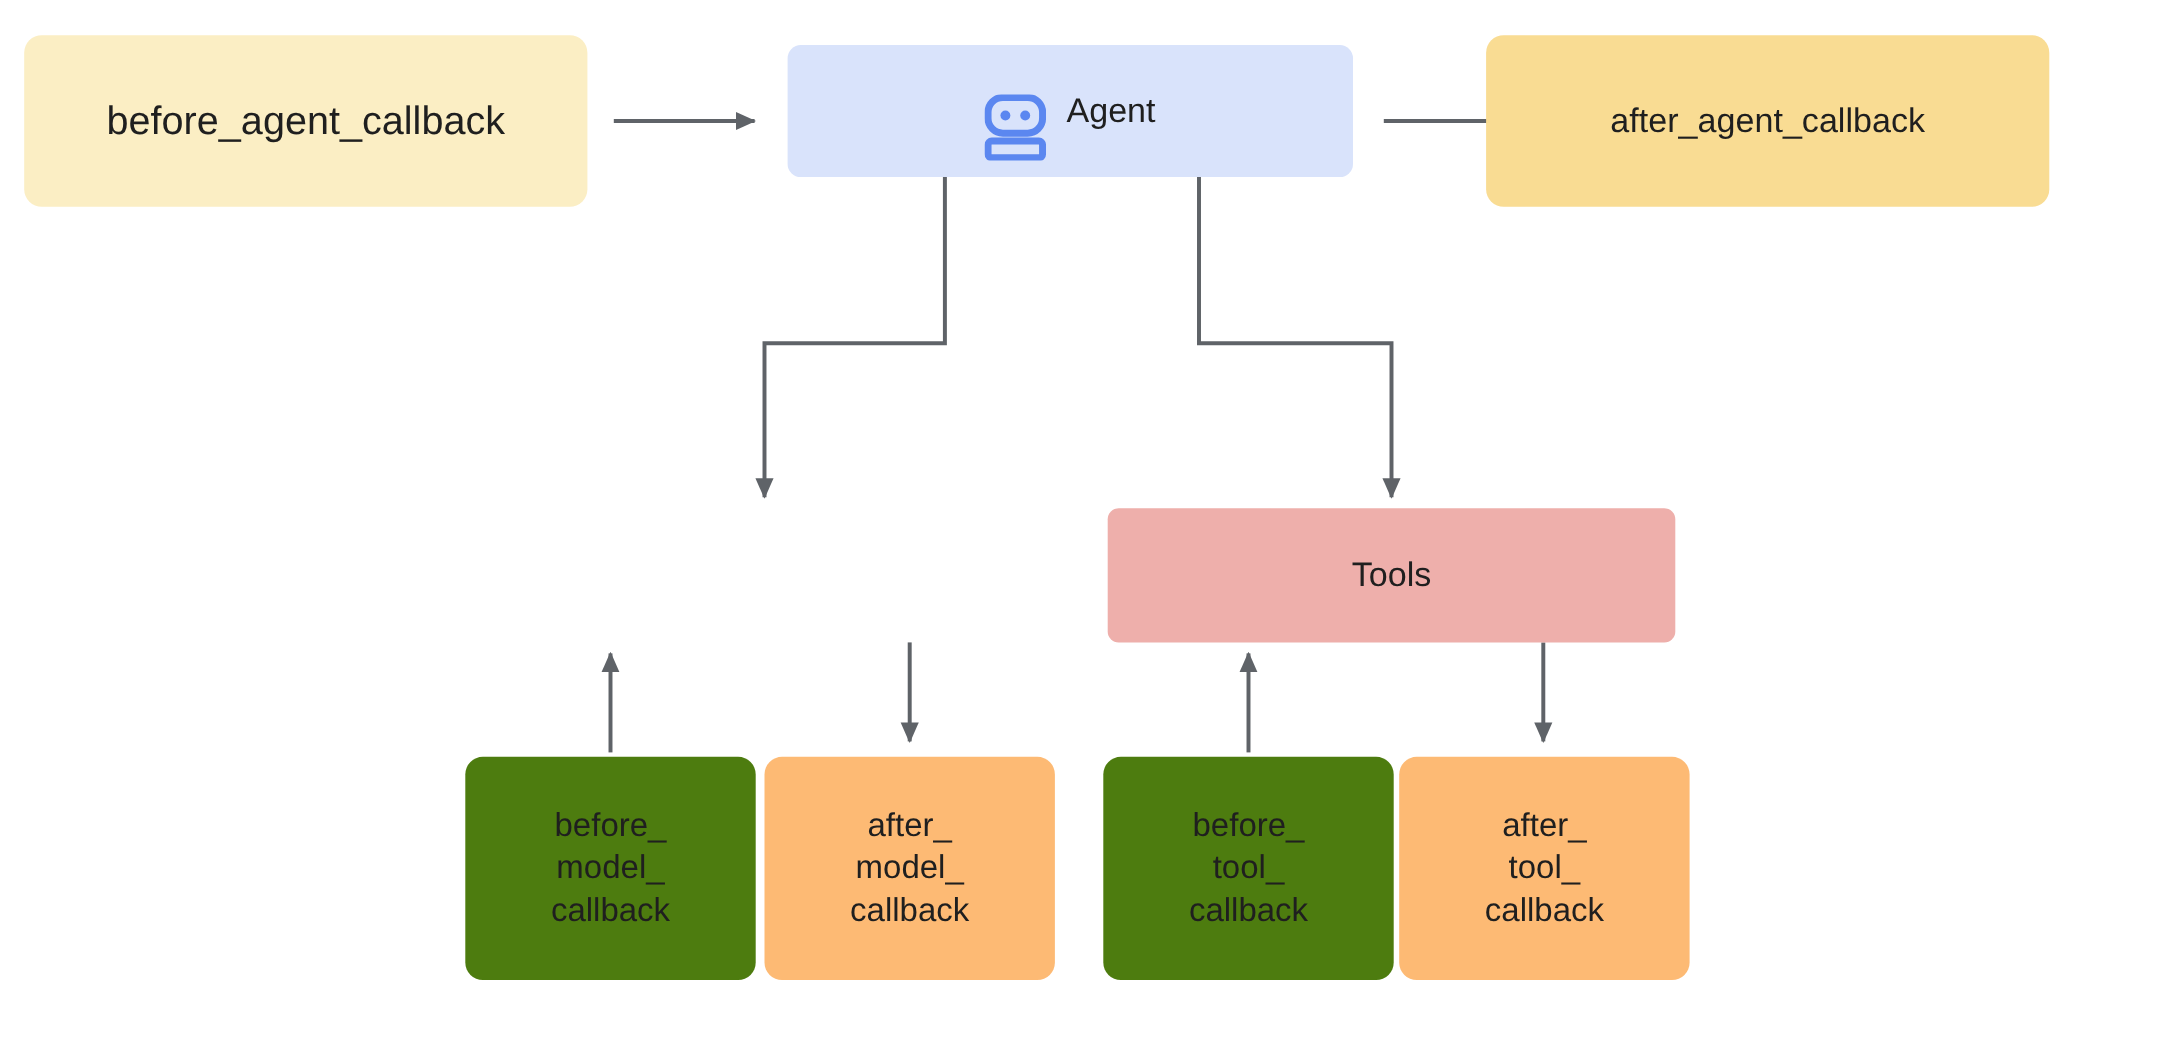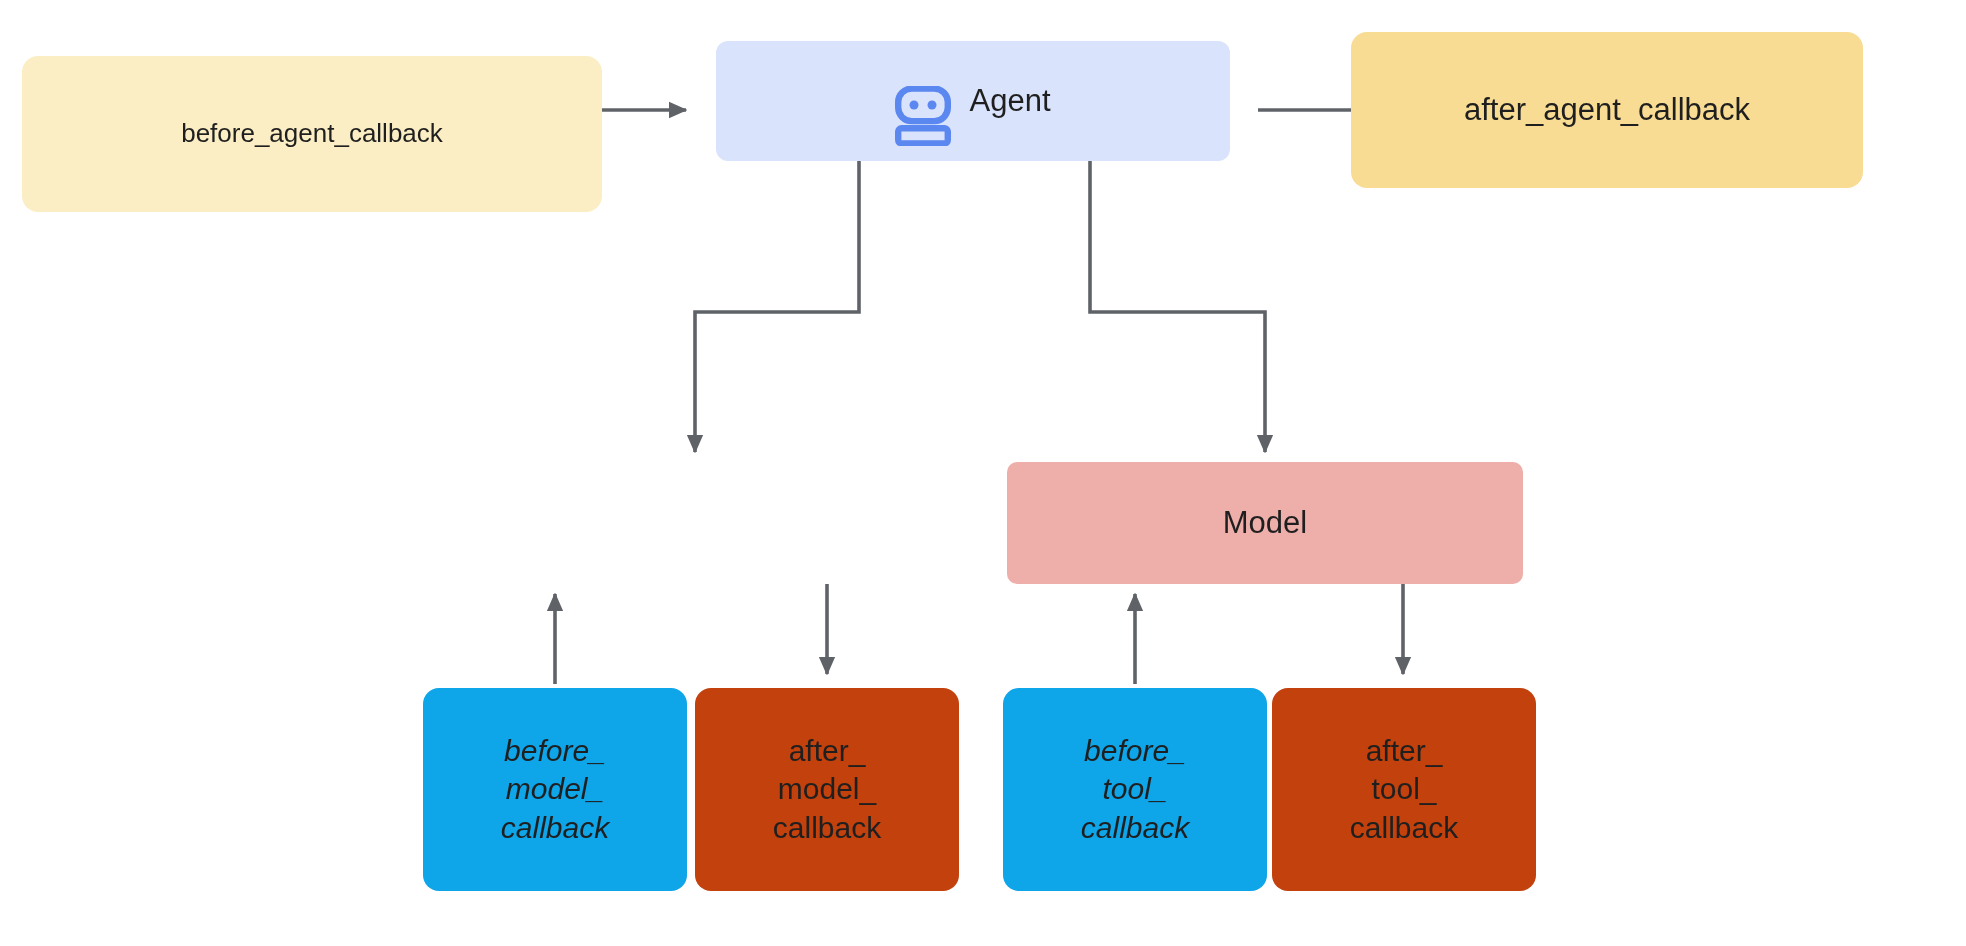--- a/index.html
+++ b/index.html
@@ -40,25 +40,24 @@
   }
   .node-inner {
     display: flex;
     align-items: center;
     justify-content: center;
     gap: 18px;
   }
 
   
   #node-before-agent {
-    left: 22px;  top: 32px;  width: 580px; height: 156px;
+    left: 22px;  top: 32px;  width: 512px; height: 156px;
     background: #fbeec4;
     border-radius: 16px;
-    font-size: 26px;
-    margin-top: 24px;
+    font-size: 36px;
   }
   #node-agent {
     left: 716px; top: 41px;  width: 514px; height: 120px;
     background: #d9e3fb;
     border-radius: 12px;
     font-size: 31px;
   }
   #node-after-agent {
     left: 1351px; top: 32px; width: 512px; height: 156px;
     background: #f9dc93;
@@ -81,22 +80,22 @@
   }
 
   
   .cb {
     width: 264px;
     height: 203px;
     top: 688px;
     border-radius: 16px;
     font-size: 30px;
   }
-  .cb-before { background: #0ea5e9; font-style: italic; }
-  .cb-after  { background: #c2410c; }
+  .cb-before { background: #4d7c0f; }
+  .cb-after  { background: #fdba74; }
   #node-before-model { left: 423px; }
   #node-after-model  { left: 695px; }
   #node-before-tool  { left: 1003px; }
   #node-after-tool   { left: 1272px; }
 
   .agent-icon { display: block; }
 </style>
 </head>
 <body>
 
@@ -146,21 +145,21 @@
       <span>Agent</span>
     </span>
   </div>
 
   <div class="node" id="node-after-agent">
     <span>after_agent_callback</span>
   </div>
 
 
   <div class="node" id="node-tools">
-    <span>Model</span>
+    <span>Tools</span>
   </div>
 
   <div class="node cb cb-before" id="node-before-model">
     <span>before_
 model_
 callback</span>
   </div>
 
   <div class="node cb cb-after" id="node-after-model">
     <span>after_

